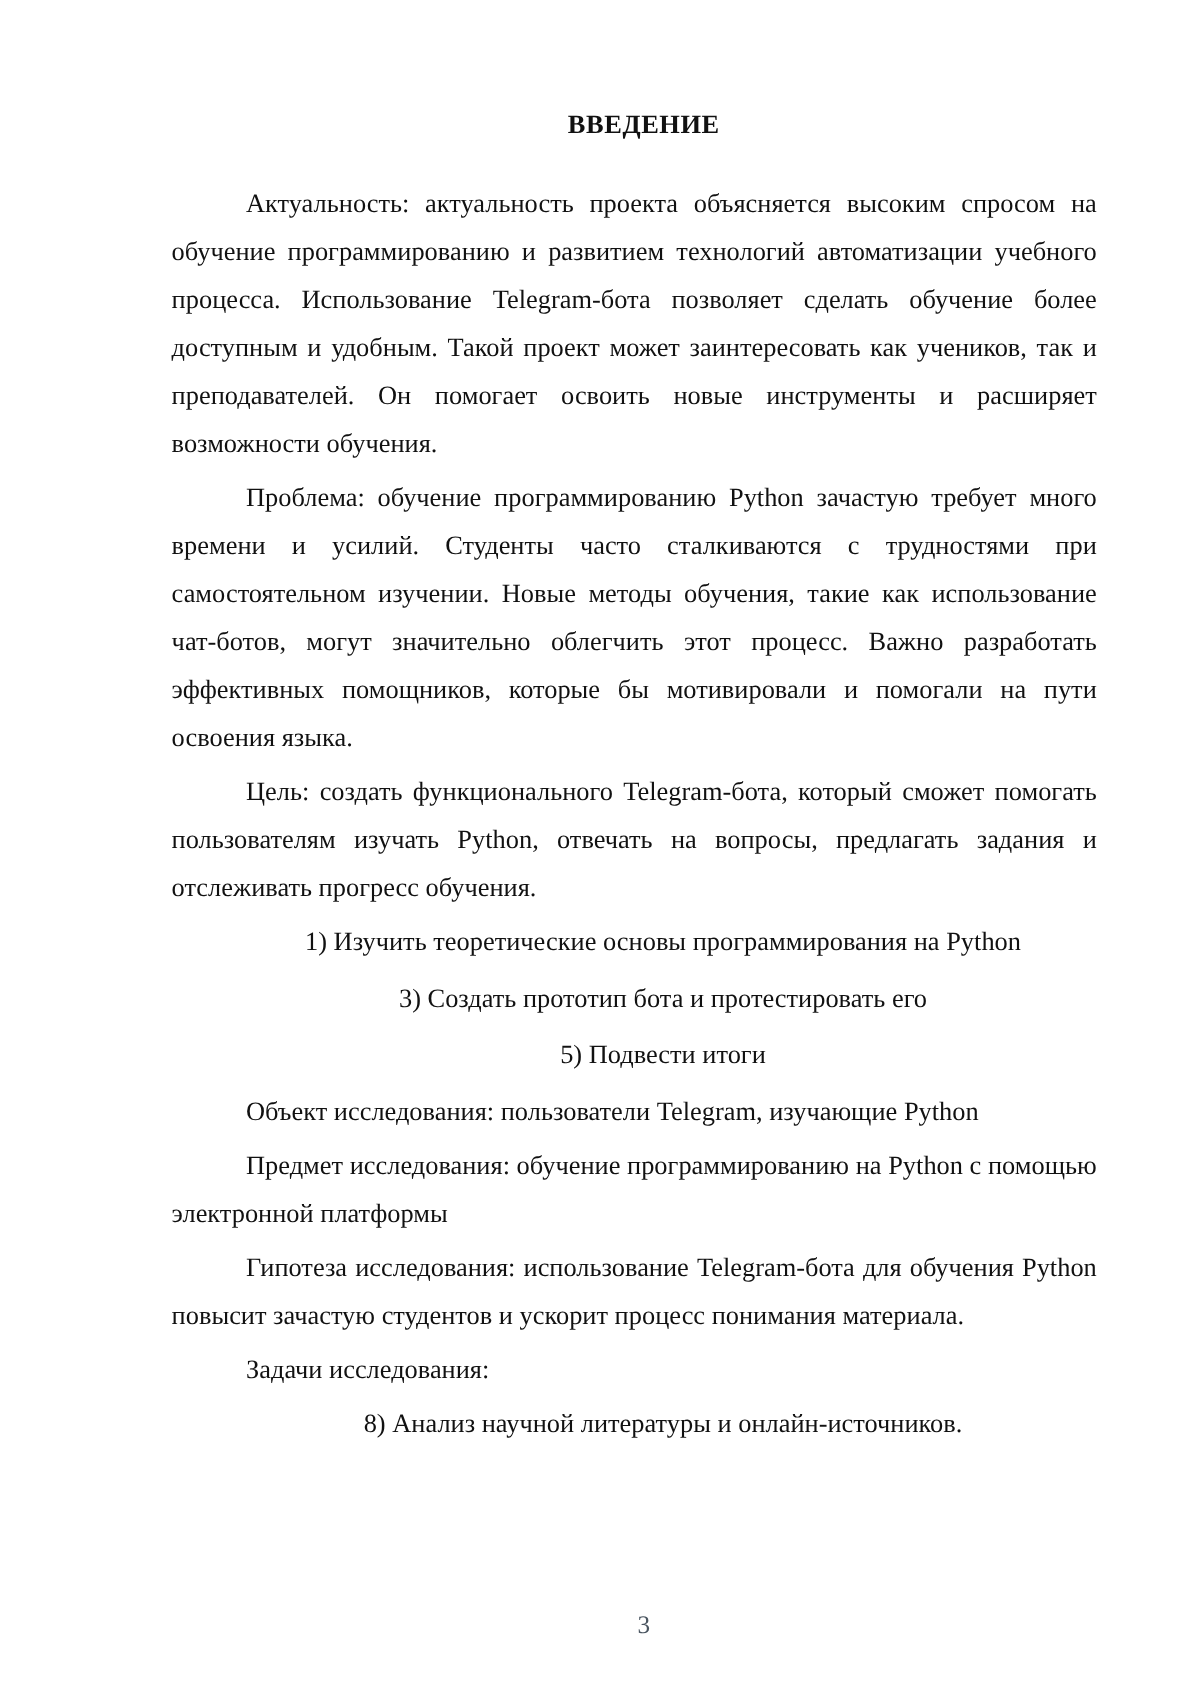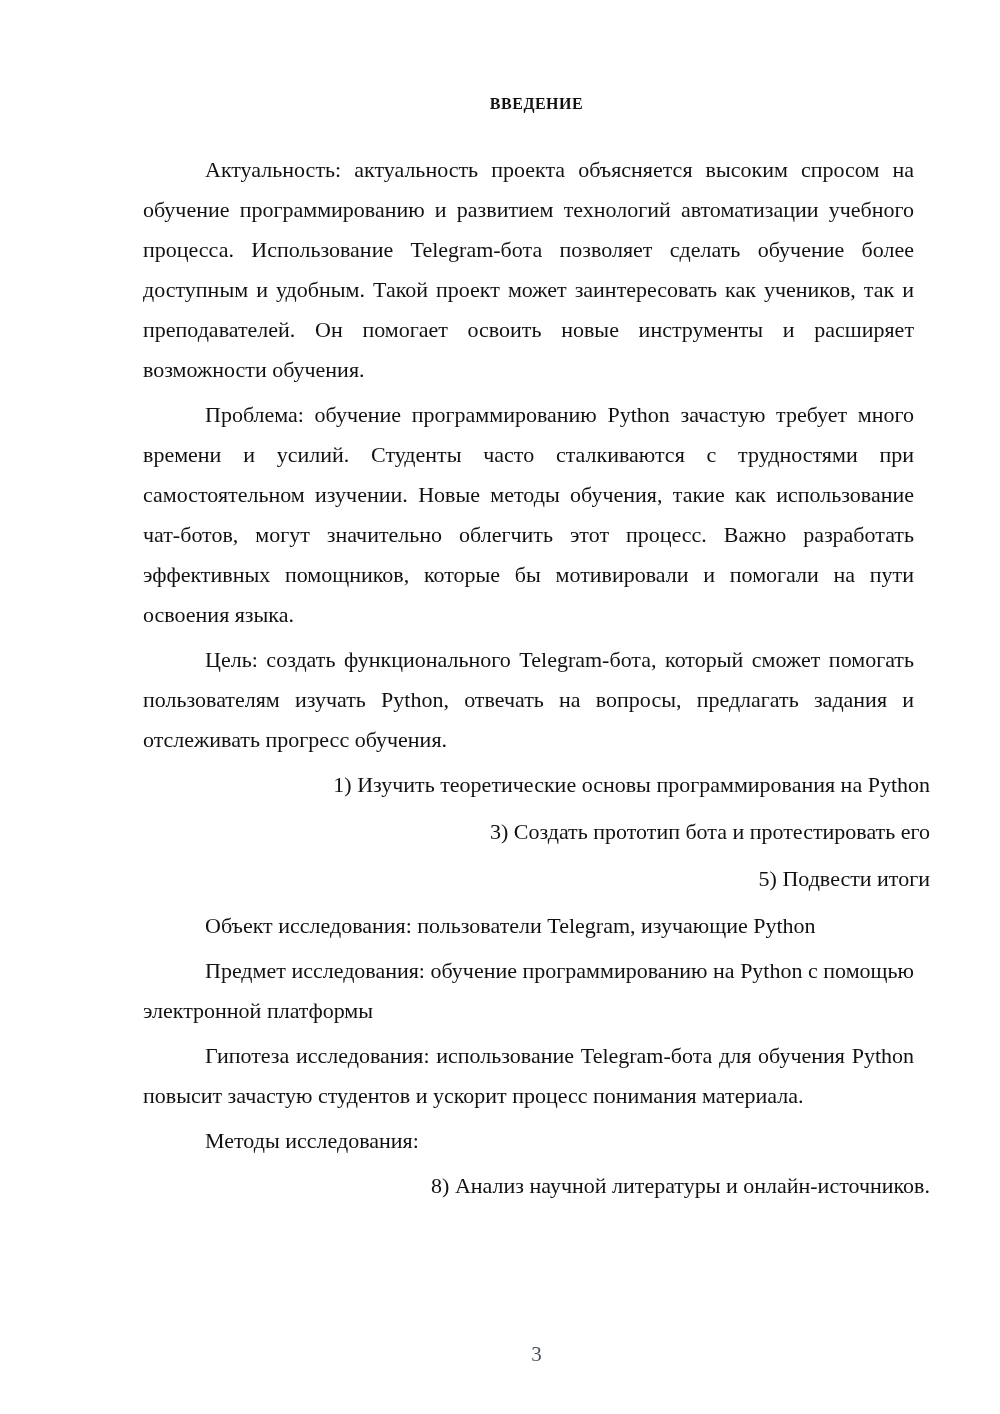--- a/index.html
+++ b/index.html
@@ -16,35 +16,35 @@
     color: #111111;
     font-family: "Liberation Serif", "DejaVu Serif", serif;
     font-size: 22px;
     box-sizing: border-box;
     padding: 84px 70px 0 143px;
     overflow: hidden;
   }
   .doc-title {
     margin: 0 0 26px 0;
     text-align: center;
-    font-size: 16px;
+    font-size: 22px;
     font-weight: bold;
     letter-spacing: 0.5px;
     line-height: 40px;
   }
   .para {
     margin: 0 16px 5px 0;
     text-align: justify;
     text-indent: 62px;
     line-height: 40px;
   }
   .list-item {
     margin: 0 0 7px 0;
     padding-left: 32px;
-    text-align: right;
+    text-align: center;
     text-indent: 0;
     line-height: 40px;
   }
   .page-number {
     position: absolute;
     bottom: 48px;
     left: 143px;
     right: 70px;
     text-align: center;
     font-size: 21px;
@@ -73,19 +73,19 @@
 
 
   <p class="list-item">5) Подвести итоги</p>
 
   <p class="para">Объект исследования: пользователи Telegram, изучающие Python</p>
 
   <p class="para">Предмет исследования: обучение программированию на Python с помощью электронной платформы</p>
 
   <p class="para">Гипотеза исследования: использование Telegram-бота для обучения Python повысит зачастую студентов и ускорит процесс понимания материала.</p>
 
-  <p class="para">Методы исследования:</p>
+  <p class="para">Задачи исследования:</p>
 
   <p class="list-item">8) Анализ научной литературы и онлайн-источников.</p>
 
   <div class="page-number">3</div>
 
 </div>
 
 </body></html>

